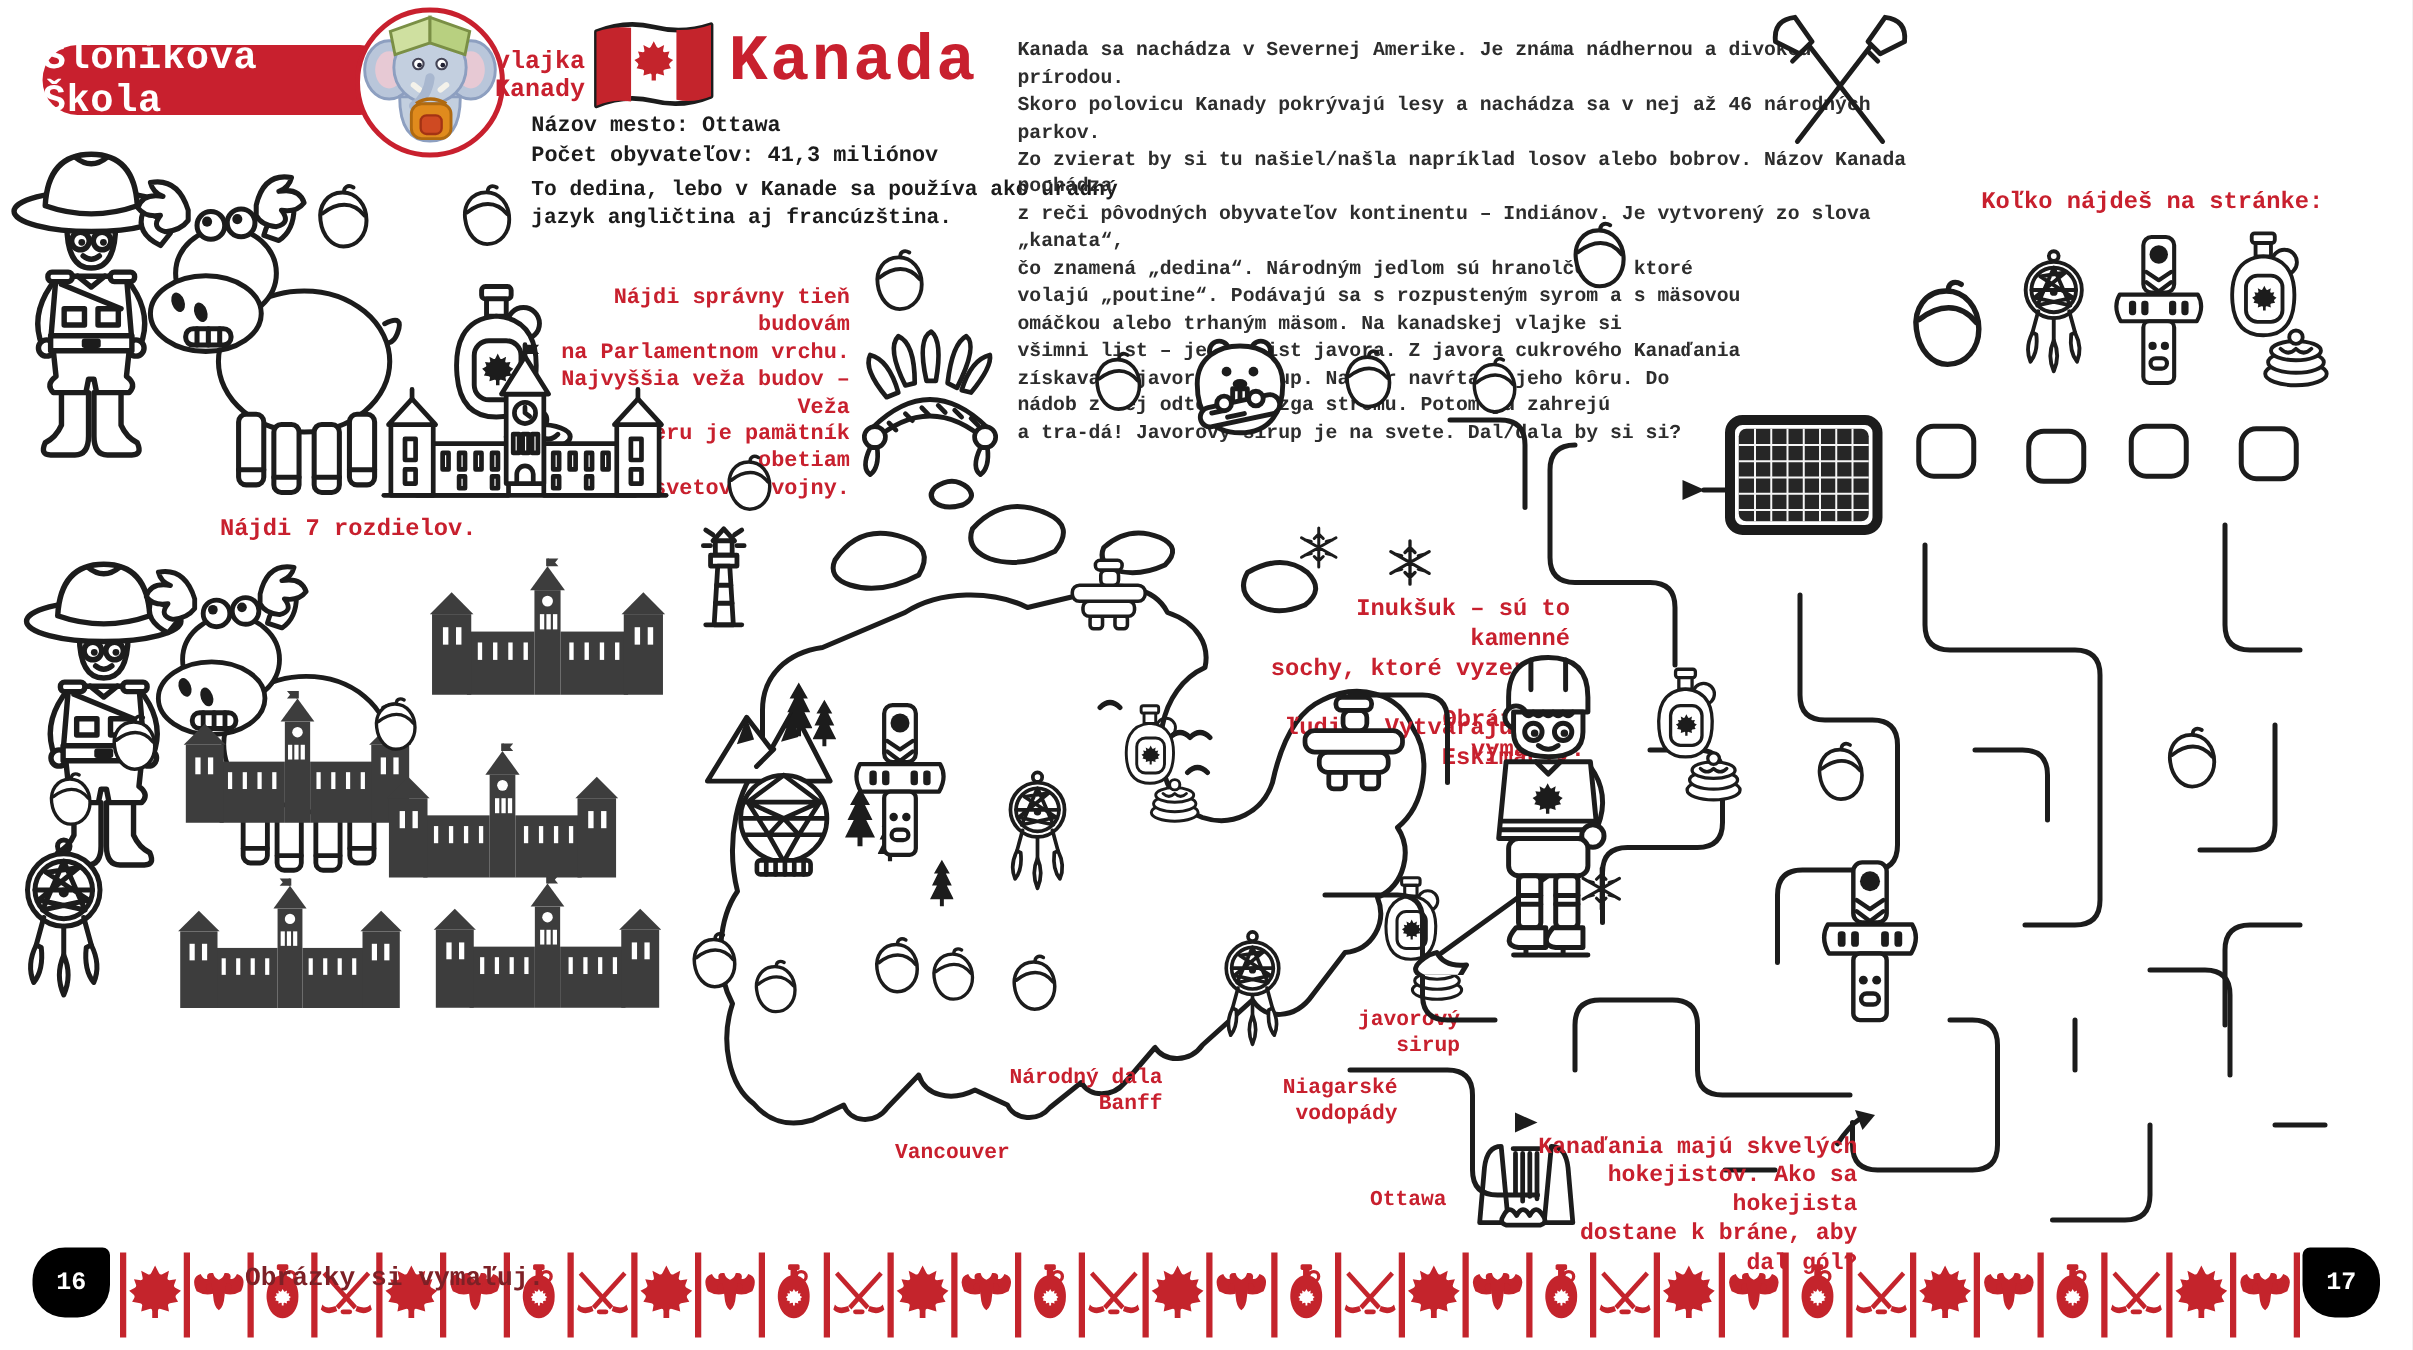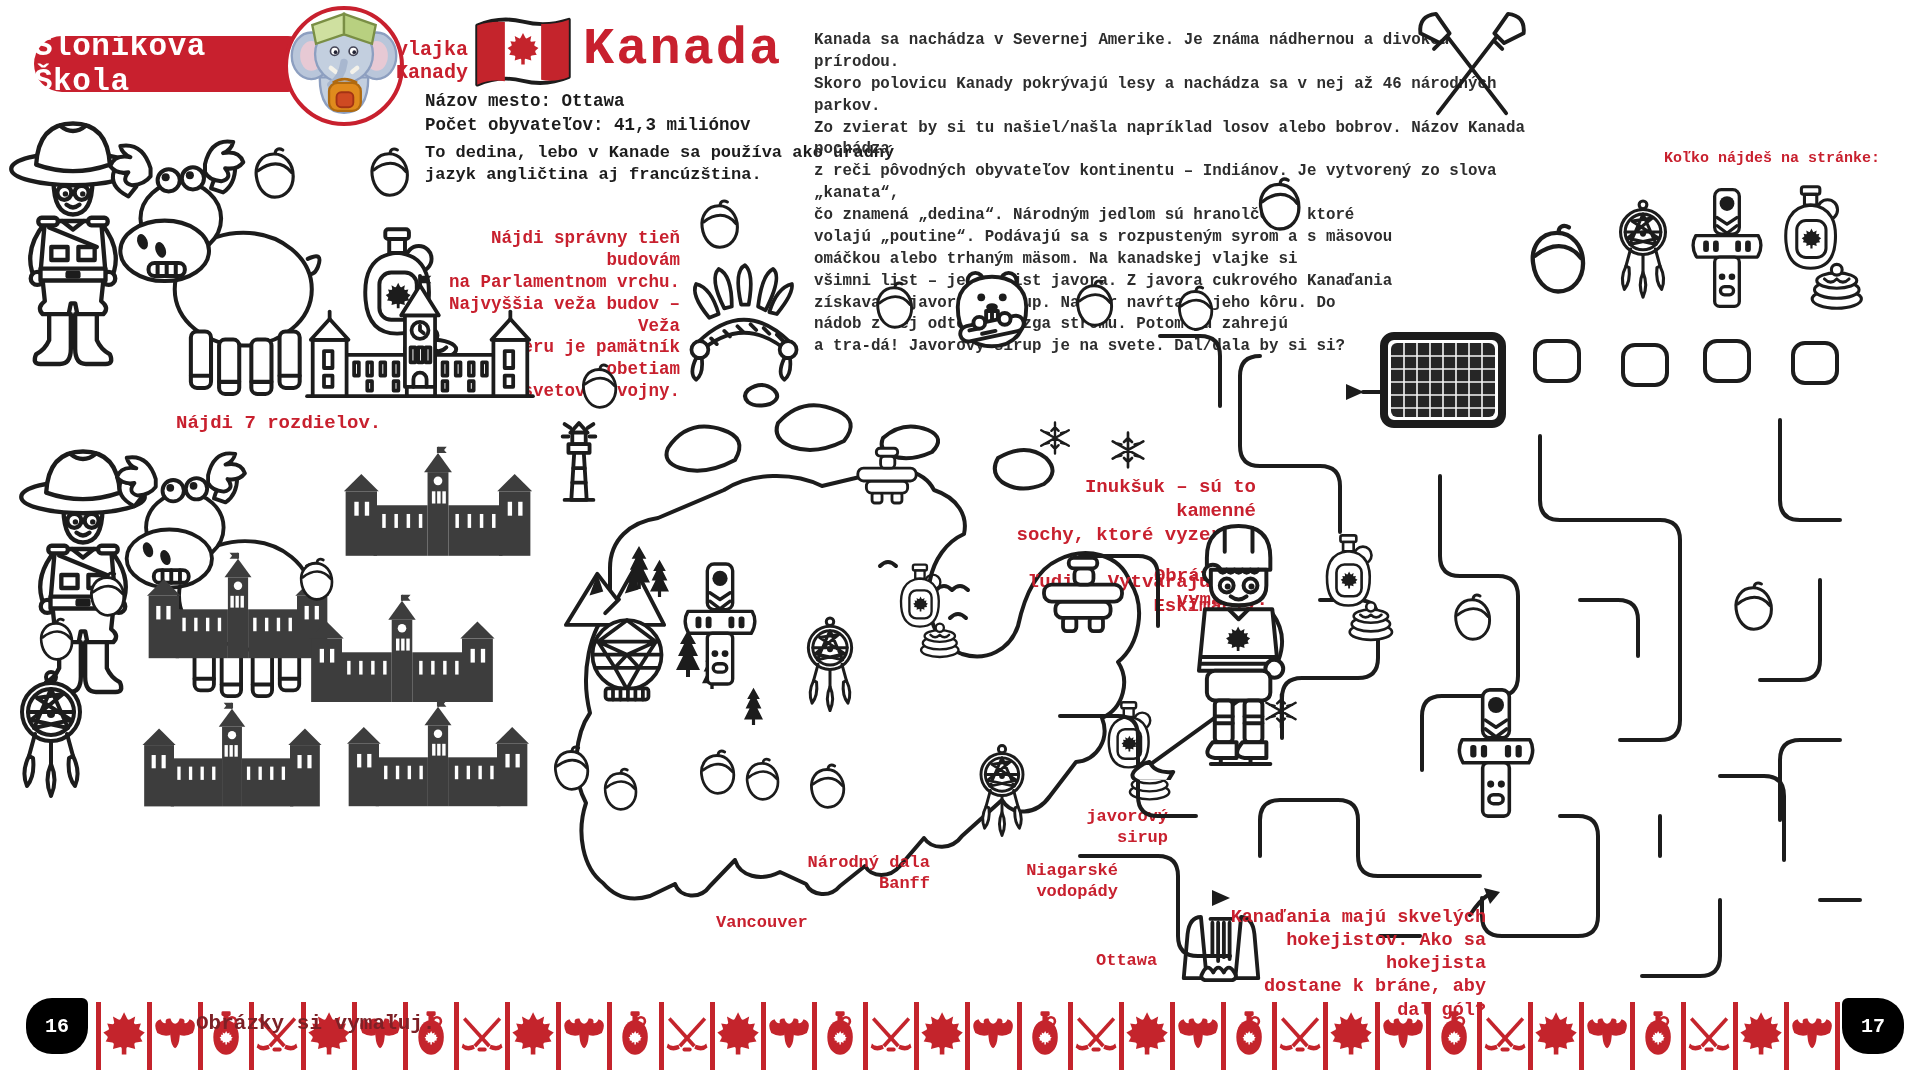--- a/index.html
+++ b/index.html
@@ -442,21 +442,21 @@
 volajú „poutine“. Podávajú sa s rozpusteným syrom a s mäsovou
 omáčkou alebo trhaným mäsom. Na kanadskej vlajke si
 všimni list – je to list javora. Z javora cukrového Kanaďania
 získavajú javorový sirup. Na jar navŕtajú jeho kôru. Do
 nádob z nej odteká miazga stromu. Potom ju zahrejú
 a tra-dá! Javorový sirup je na svete. Dal/dala by si si?</div>
 <svg class="pin" style="left:1408px;top:8px;width:128px;height:112px">
       <use href="#sym-axes" width="100%" height="100%"></use>
     </svg>
 
-<div class="rlabel red" style="left:1664px;top:150px;font-size:15px">Koľko nájdeš na stránke:</div>
+<div class="rlabel red" style="left:1585px;top:150px;font-size:19px">Koľko nájdeš na stránke:</div>
 <svg class="pin" style="left:1524px;top:222px;width:66px;height:76px">
       <use href="#sym-acorn" width="100%" height="100%"></use>
     </svg>
 <svg class="pin" style="left:1612px;top:190px;width:62px;height:132px">
       <use href="#sym-dream" width="100%" height="100%"></use>
     </svg>
 <svg class="pin" style="left:1690px;top:178px;width:74px;height:140px">
       <use href="#sym-totem" width="100%" height="100%"></use>
     </svg>
 <svg class="pin" style="left:1766px;top:180px;width:100px;height:138px">

